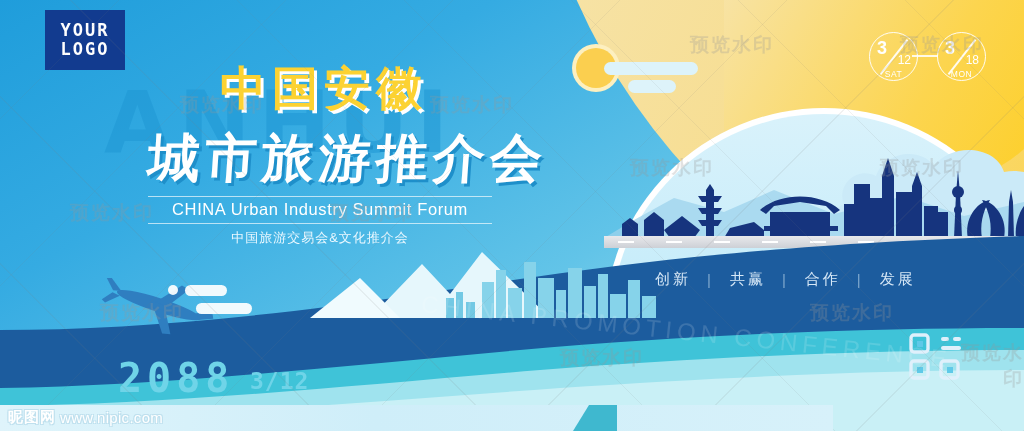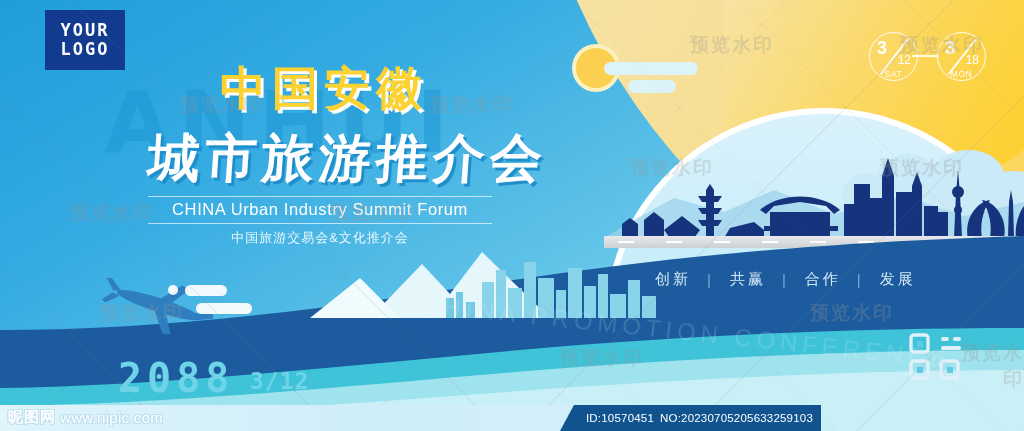--- a/index.html
+++ b/index.html
@@ -208,20 +208,21 @@
   .kw-sep{color:#7ea8cd;font-size:15px;}
 
   
   .qr{position:absolute;left:908px;top:332px;width:62px;height:50px;}
 
   
   .bottombar{
     position:absolute;left:0;bottom:0;width:821px;height:26px;
     background:linear-gradient(90deg,#dff4fb 0%,#cfeef9 45%,#d7f1fa 100%);
     overflow:hidden;
+    padding-left:12px;
   }
   .nipic{
     position:absolute;left:8px;top:3px;
     display:flex;align-items:center;gap:4px;
   }
   .nipic-cn{
     font-size:15px;color:#ffffff;letter-spacing:1px;
     -webkit-text-stroke:0;
     text-shadow:1px 1px 0 #bfe0ee,-1px -1px 0 #bfe0ee,1px -1px 0 #bfe0ee,-1px 1px 0 #bfe0ee;
     font-weight:bold;
@@ -459,20 +460,15 @@
   <div class="wmk" style="left:560px;top:345px">预览水印</div>
   <div class="wmk" style="left:810px;top:300px">预览水印</div>
   <div class="wmk" style="left:960px;top:340px">预览水印</div>
 
   <div class="bottombar">
     <div class="nipic">
       <span class="nipic-cn">昵图网</span>
       <span class="nipic-url">www.nipic.com</span>
     </div>
     <div class="id-tag-accent"></div>
-    <div class="id-tag">
-      <span>ID:10570451</span>
-      <span style="width:6px"></span>
-      <span>NO:20230705205633259103</span>
-    </div>
   </div>
 
 </div>
 
 </body></html>

